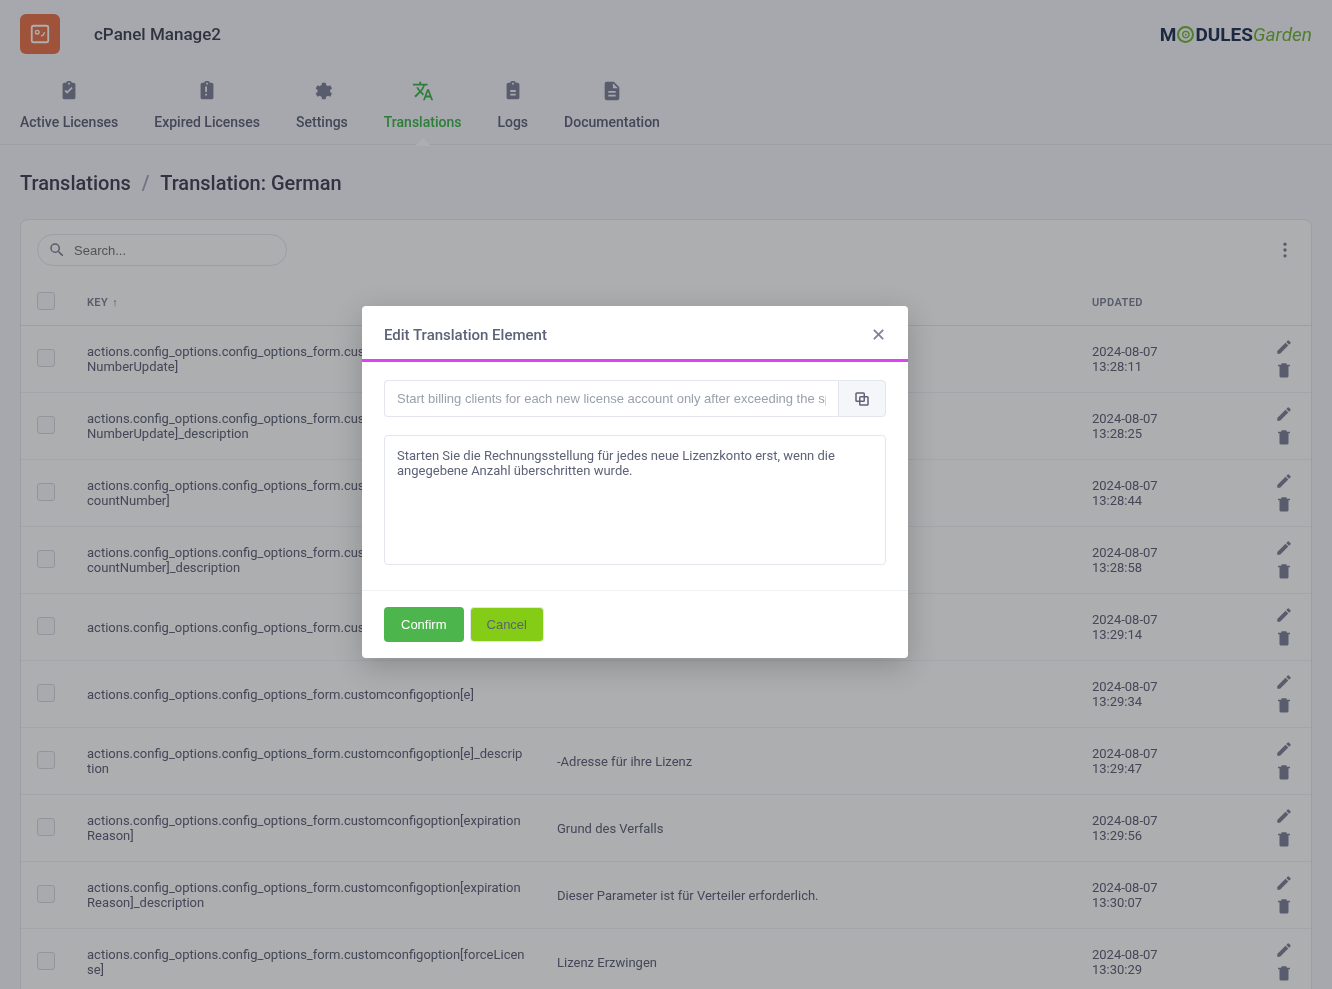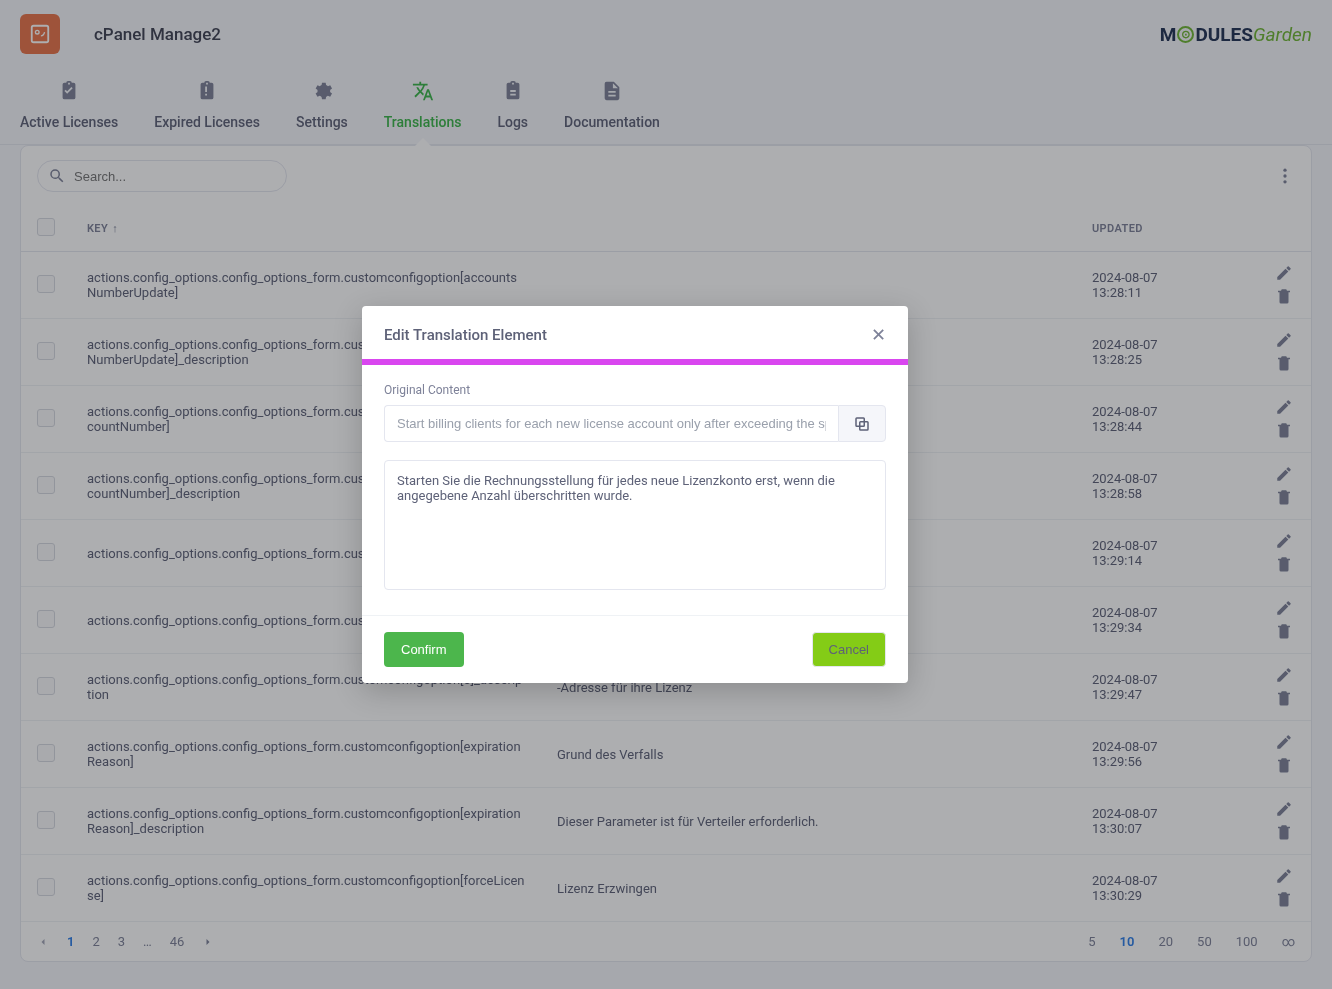--- a/index.html
+++ b/index.html
@@ -39,30 +39,30 @@
     .arrow-up{ font-size:11px; margin-left:4px;}
     .pager { display:flex; align-items:center; padding:12px 16px; font-size:13px; color:#7e8299;}
     .pnav { display:flex; align-items:center; gap:18px;}
     .pnav span{ cursor:pointer;}
     .pnav .cur{ color:#2f7fe8; font-weight:600;}
     .psize{ margin-left:auto; display:flex; gap:24px;}
     .psize .sel{ color:#2f7fe8; font-weight:600;}
     
     .scrim { position:absolute; inset:0; background:rgba(20,22,30,0.35);}
     .modal { position:absolute; top:306px; left:362px; width:546px; background:#fff; border-radius:4px; box-shadow:0 8px 30px rgba(0,0,0,0.2);}
-    .modal-head { display:flex; align-items:center; padding:18px 22px 14px; border-bottom:6px solid #d946ef;}
+    .modal-head { display:flex; align-items:center; padding:18px 22px 14px; border-bottom:3px solid #d946ef;}
     .modal-head h3{ font-size:15px; font-weight:500; color:#5e6278;}
     .close { margin-left:auto; color:#7e8299; cursor:pointer; font-size:18px;}
     .modal-body { padding:18px 22px 22px;}
     .lbl { font-size:12px; color:#7e8299; margin-bottom:8px;}
     .orig-row{ display:flex; gap:0; margin-bottom:18px;}
     .orig-row input{ flex:1; border:1px solid #e4e6ef; border-right:none; border-radius:4px 0 0 4px; padding:10px 12px; font-size:13px; color:#9aa0ac; background:#fff;}
     .copy-btn{ width:48px; border:1px solid #e4e6ef; border-radius:0 4px 4px 0; background:#f5f6fa; display:flex; align-items:center; justify-content:center; cursor:pointer;}
     textarea{ width:100%; height:130px; border:1px solid #e4e6ef; border-radius:4px; padding:12px; font-size:13px; font-family:inherit; color:#5e6278; resize:none;}
-    .modal-foot{ padding:16px 22px; border-top:1px solid #eff2f5; display:flex; gap:6px;justify-content:space-between;}
+    .modal-foot{ padding:16px 22px; border-top:1px solid #eff2f5; display:flex; gap:6px;}
     .btn{ padding:9px 16px; border-radius:4px; font-size:13px; font-weight:500; cursor:pointer; border:1px solid transparent;}
     .btn-primary{ background:#4cb64c; color:#fff;}
     .btn-secondary{ background:#84cc16; border-color:#e4e6ef; color:#5e6278;}
     svg{ display:block; }
   </style>
 </head>
 <body>
 
 <div class="app">
   <div class="header">
@@ -126,20 +126,25 @@
     <div class="nav-item">
       <span class="nicon">
           <svg width="22" height="22" viewBox="0 0 24 24" fill="#7e8299">
             <path d="M14 2H6a2 2 0 0 0-2 2v16a2 2 0 0 0 2 2h12a2 2 0 0 0 2-2V8l-6-6zm2 16H8v-2h8v2zm0-4H8v-2h8v2zm-3-5V3.5L18.5 9H13z"></path>
           </svg>
         </span>
       <span>Documentation</span>
     </div>
   </div>
 
+  <div class="crumbs">
+    <a>Translations</a>
+    <span class="sep">/</span>
+    <span>Translation: German</span>
+  </div>
 
   <div class="card">
     <div class="card-top">
       <div class="search-wrap">
         <span>
             <svg width="18" height="18" viewBox="0 0 24 24" fill="#7e8299">
               <path d="M15.5 14h-.79l-.28-.27A6.47 6.47 0 0 0 16 9.5 6.5 6.5 0 1 0 9.5 16a6.47 6.47 0 0 0 4.23-1.57l.27.28v.79L19 20.49 20.49 19 15.5 14zM9.5 14A4.5 4.5 0 1 1 14 9.5 4.49 4.49 0 0 1 9.5 14z"></path>
             </svg>
           </span>
         <input placeholder="Search..." style="">
@@ -347,21 +352,20 @@
   </div>
 
   <div class="scrim"></div>
 
   <div class="modal">
     <div class="modal-head">
       <h3>Edit Translation Element</h3>
       <span class="close">✕</span>
     </div>
     <div class="modal-body">
-      <div class="lbl">Original Content</div>
       <div class="orig-row">
         <input readonly="" value="Start billing clients for each new license account only after exceeding the spec" style="">
         <div class="copy-btn">
           <span>
               <svg width="18" height="18" viewBox="0 0 24 24" fill="none" stroke="#5e6278" stroke-width="2">
                 <rect x="9" y="9" width="11" height="11" rx="1"></rect>
                 <rect x="4" y="4" width="11" height="11" rx="1"></rect>
               </svg>
             </span>
         </div>

